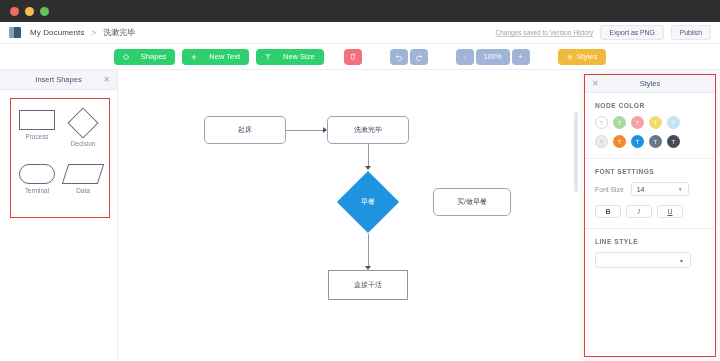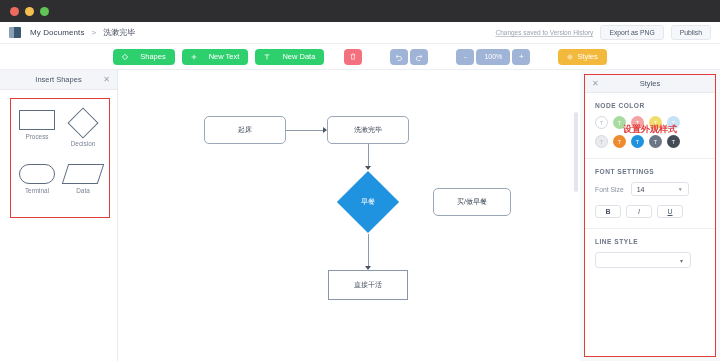--- a/index.html
+++ b/index.html
@@ -286,21 +286,21 @@
     <button class="tb-green">
       <svg width="6" height="6" viewBox="0 0 10 10">
           <path d="M5 1 V9 M1 5 H9" stroke="#fff" stroke-width="1.3"></path>
         </svg>
       <span>New Text</span>
     </button>
     <button class="tb-green">
       <svg width="6" height="6" viewBox="0 0 10 10">
           <path d="M1 1.5 H9 M5 1.5 V9" stroke="#fff" stroke-width="1.3"></path>
         </svg>
-      <span>New Data</span>
+      <span>New Size</span>
     </button>
     <div class="gap-sm"></div>
     <button class="tb-red">
       <svg width="6" height="7" viewBox="0 0 10 12">
           <path d="M1 3 H9 M2.5 3 V10.5 H7.5 V3 M4 1 H6" stroke="#fff" stroke-width="1.1" fill="none"></path>
         </svg>
     </button>
     <div class="gap-md"></div>
     <div class="tb-group">
       <button class="tb-blue">
@@ -433,15 +433,14 @@
 
       <div class="rp-section divided">
         <div class="rp-label">LINE STYLE</div>
         <div class="line-select">
           <span></span>
           <span class="caret">▾</span>
         </div>
       </div>
     </div>
 
-    <div class="rp-annot">设置外观样式</div>
   </div>
 </div>
 
 </body></html>

